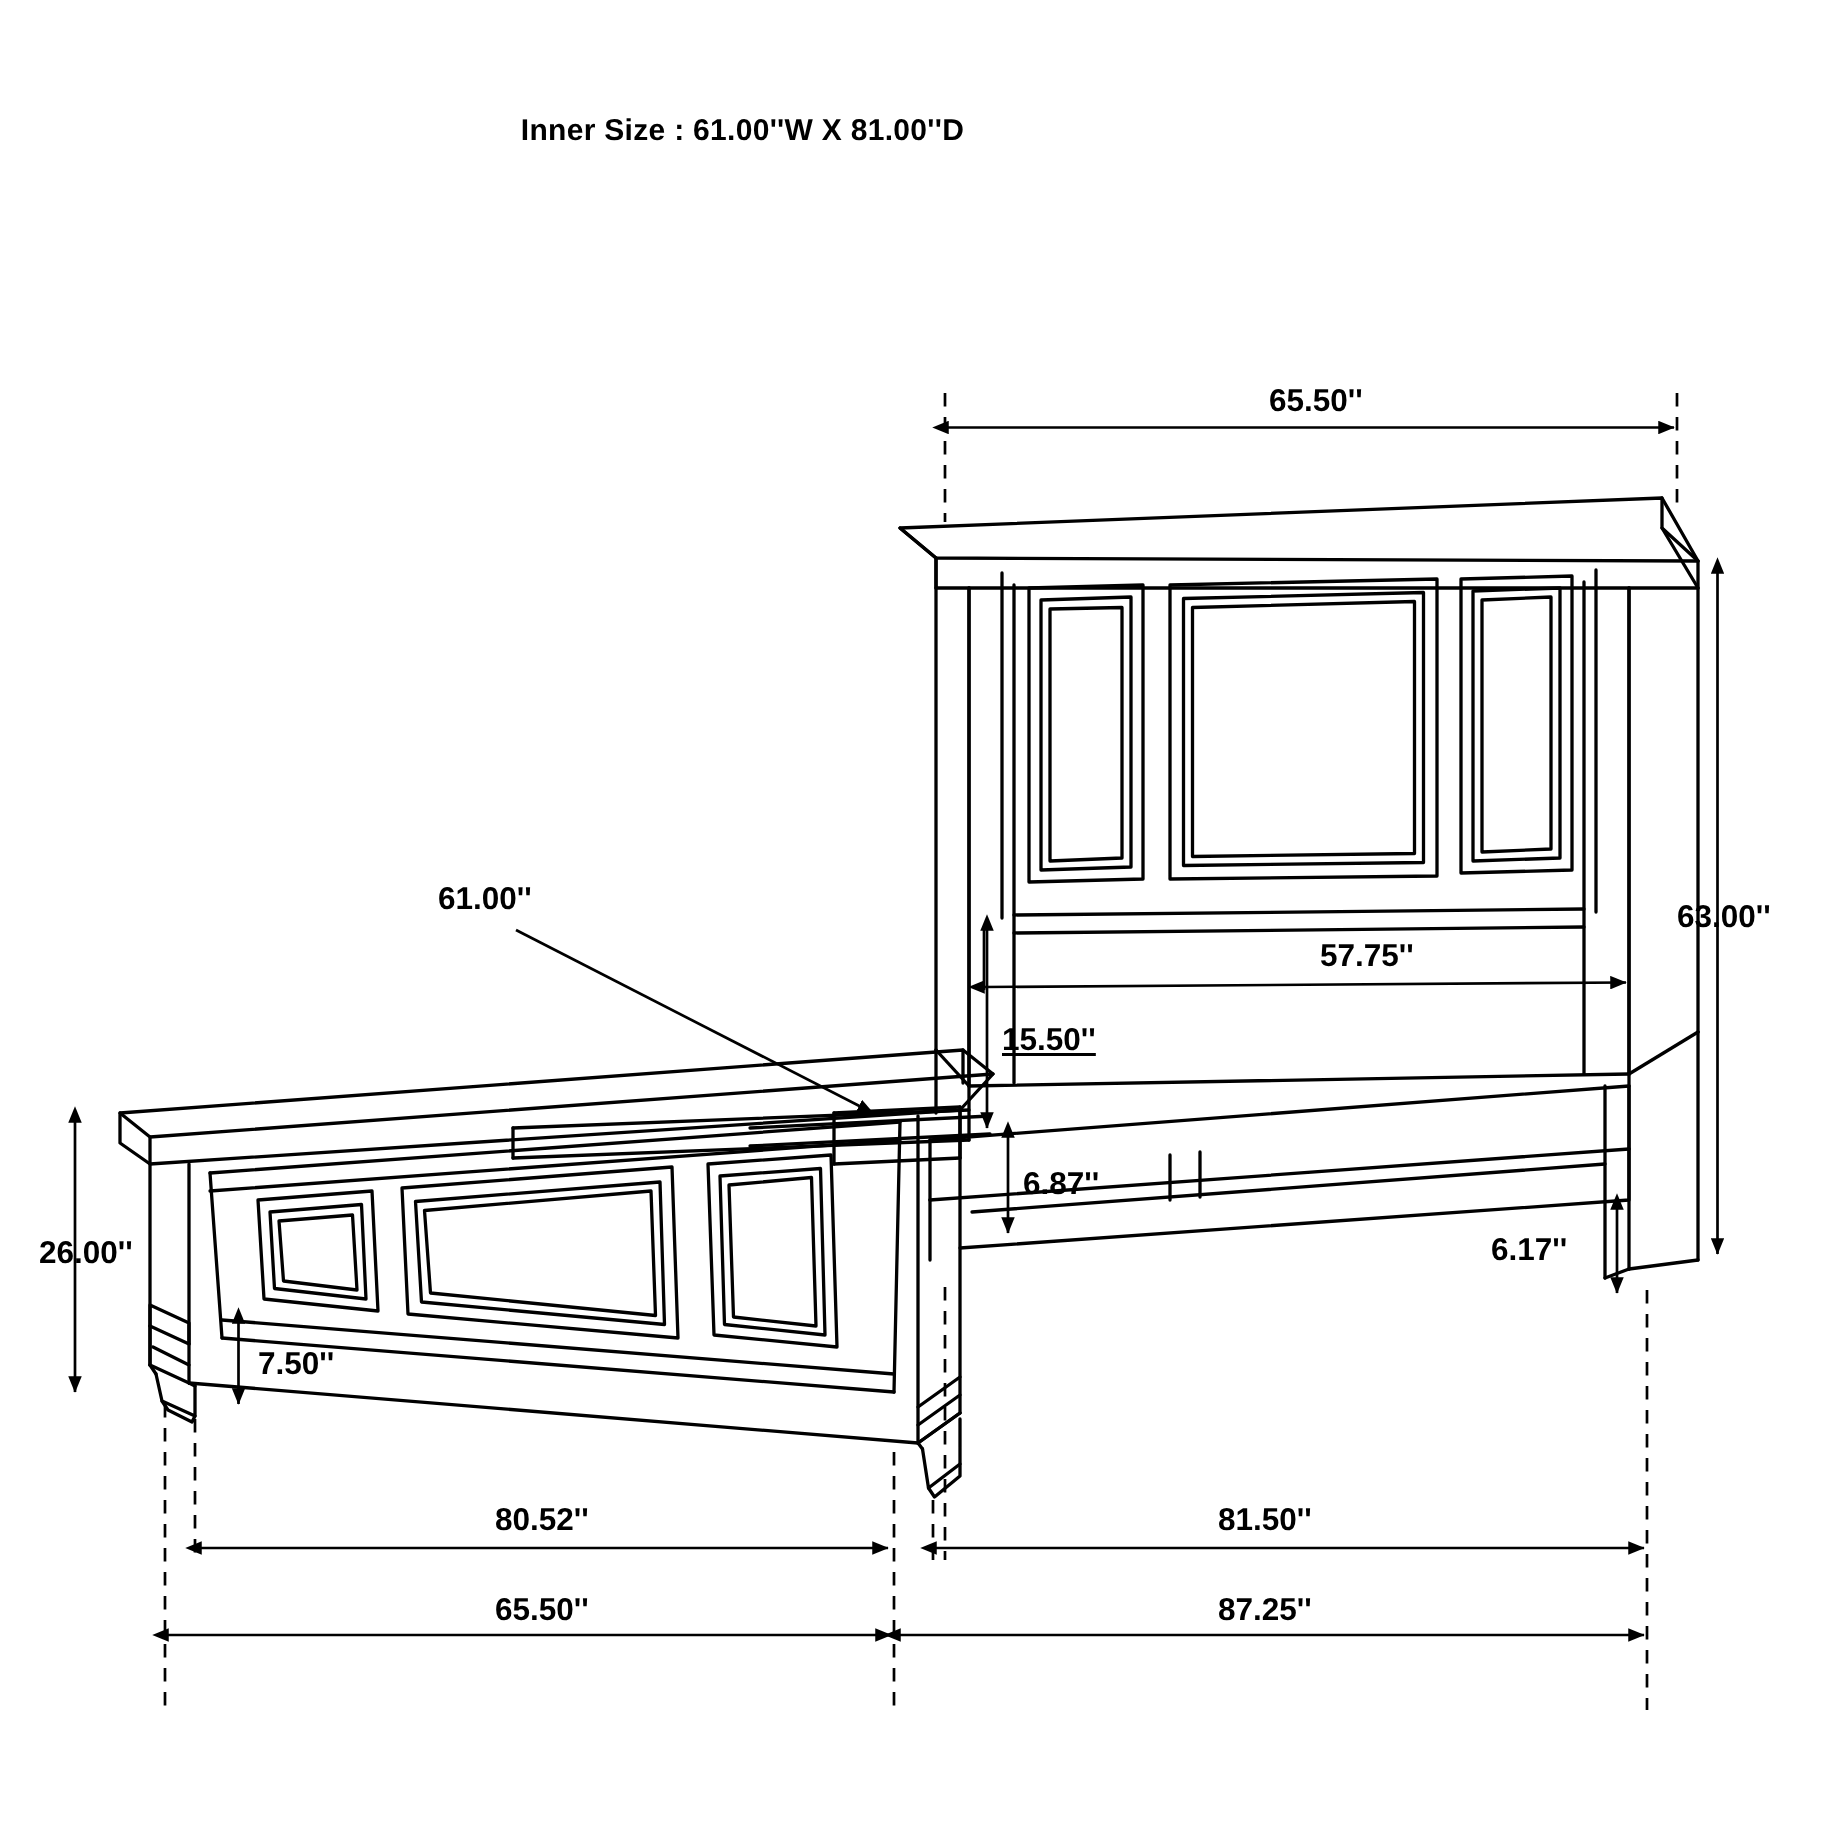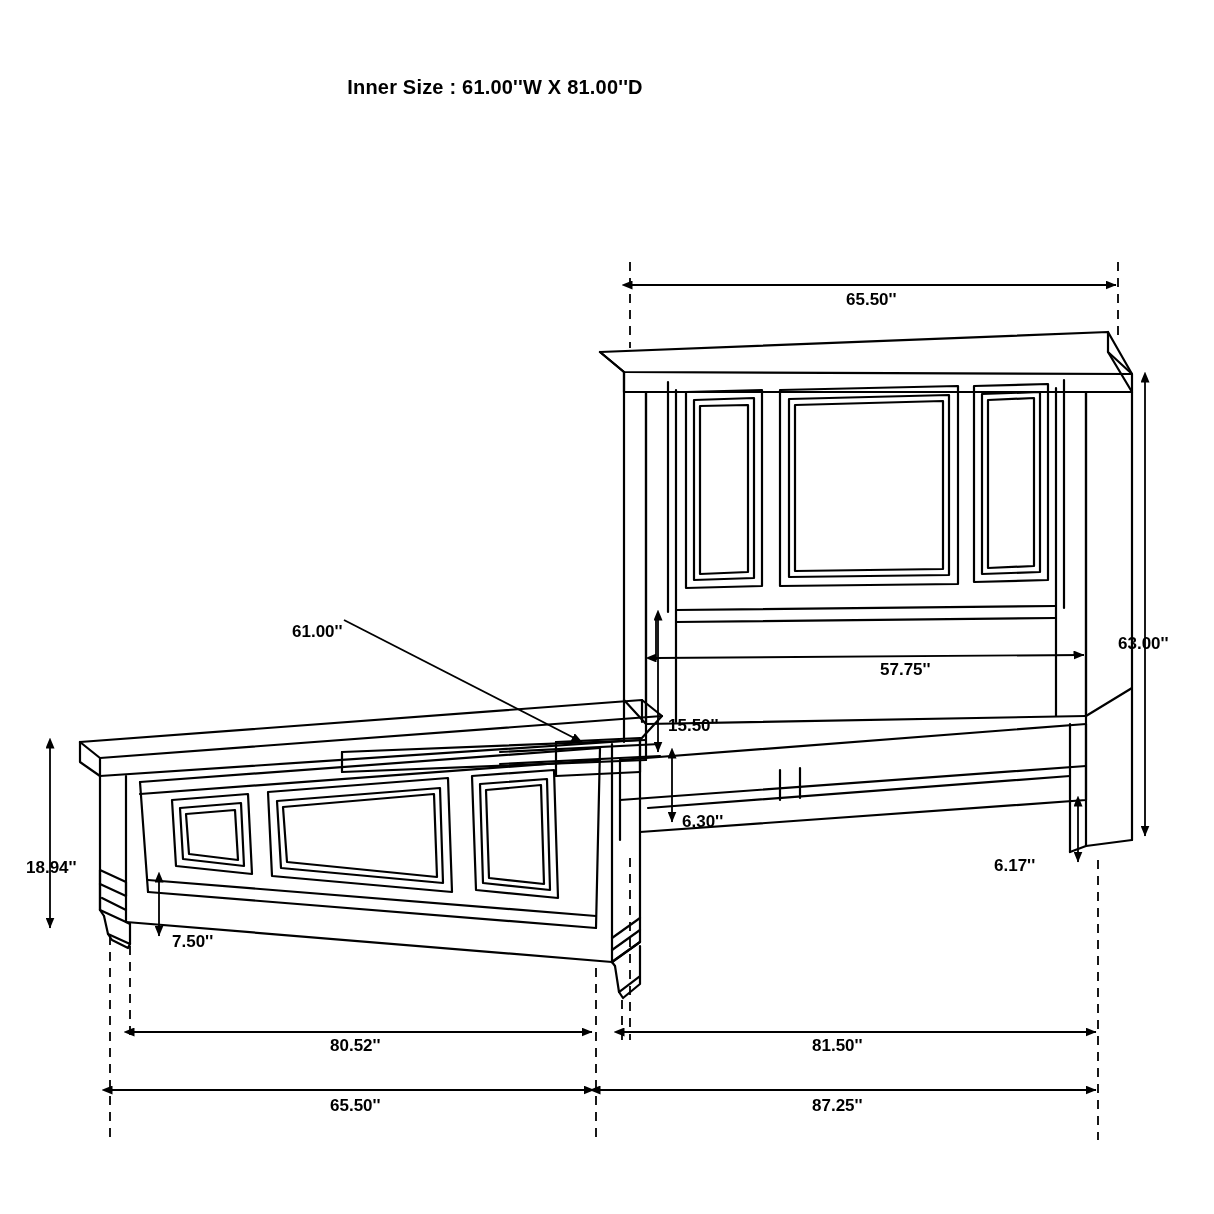--- a/index.html
+++ b/index.html
@@ -26,25 +26,24 @@
     color: #000000;
     letter-spacing: 0.2px;
   }
   svg#drawing {
     position: absolute;
     left: 0;
     top: 0;
   }
   .dimlabel {
     position: absolute;
-    font-size: 17px;
+    font-size: 21px;
     font-weight: bold;
     color: #000000;
     white-space: nowrap;
-    margin-top: 34px;
   }
 </style>
 </head>
 <body>
 
 <div id="stage">
 
   <div id="title">Inner Size : 61.00''W X 81.00''D</div>
 
   <svg id="drawing" width="1214" height="1214" viewBox="0 0 1214 1214">
@@ -220,27 +219,27 @@
   </svg>
 
   <div class="dimlabel" style="left:846px; top:256px;">65.50''</div>
 
   <div class="dimlabel" style="left:1118px; top:600px;">63.00''</div>
 
   <div class="dimlabel" style="left:880px; top:626px;">57.75''</div>
 
   <div class="dimlabel" style="left:292px; top:588px;">61.00''</div>
 
-  <div class="dimlabel" style="left:668px; top:682px;">15.50''</div>
-
-  <div class="dimlabel" style="left:682px; top:778px;">6.30''</div>
+  <div class="dimlabel" style="left:668px; top:682px;text-decoration:underline;">15.50''</div>
+
+  <div class="dimlabel" style="left:682px; top:778px;">6.87''</div>
 
   <div class="dimlabel" style="left:994px; top:822px;">6.17''</div>
 
-  <div class="dimlabel" style="left:26px; top:824px;">18.94''</div>
+  <div class="dimlabel" style="left:26px; top:824px;">26.00''</div>
 
   <div class="dimlabel" style="left:172px; top:898px;">7.50''</div>
 
   <div class="dimlabel" style="left:330px; top:1002px;">80.52''</div>
 
   <div class="dimlabel" style="left:812px; top:1002px;">81.50''</div>
 
   <div class="dimlabel" style="left:330px; top:1062px;">65.50''</div>
 
   <div class="dimlabel" style="left:812px; top:1062px;text-align:right;">87.25''</div>

